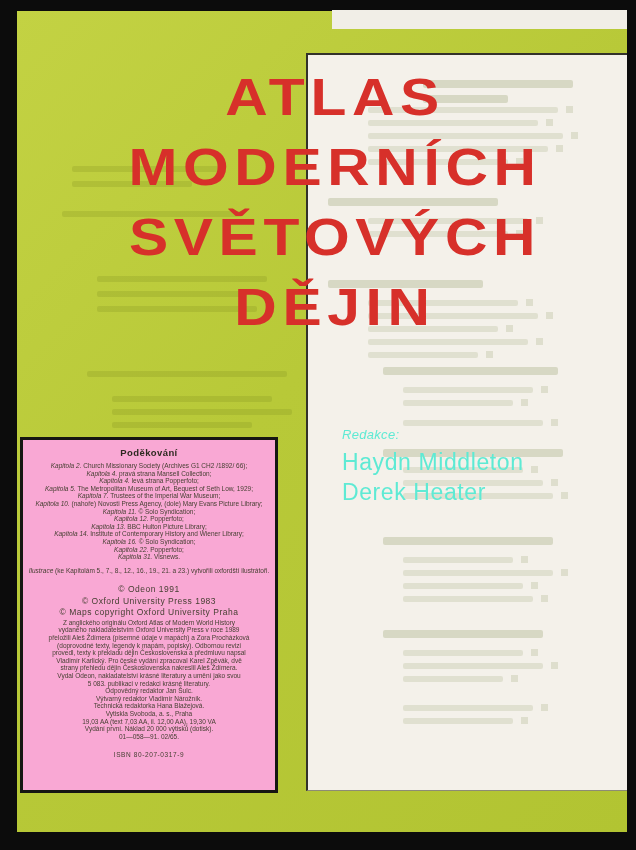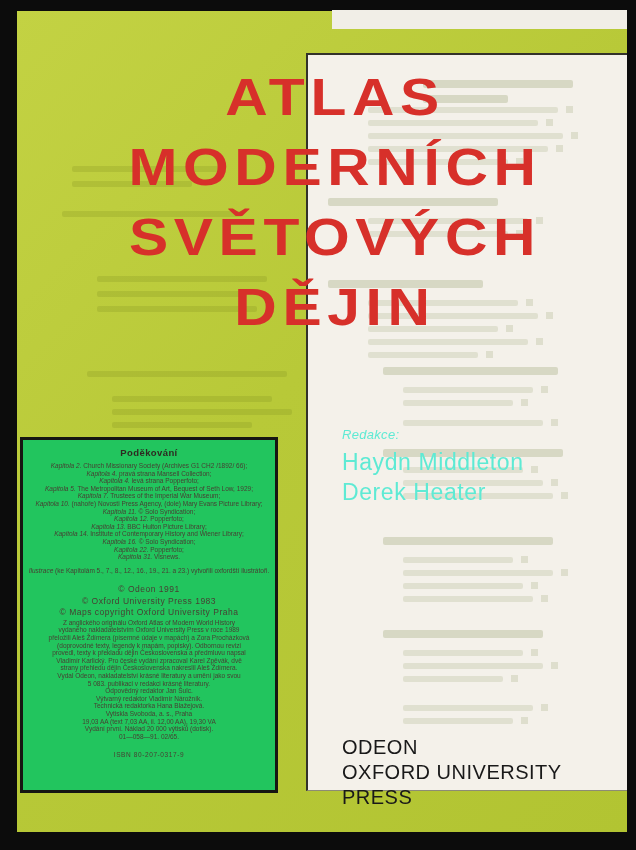--- a/index.html
+++ b/index.html
@@ -26,21 +26,21 @@
   .title-line{white-space:nowrap;}
   
   #editors{position:absolute;left:342px;top:427px;z-index:6;color:#5eead4;}
   #editors .lbl{font-style:italic;font-size:13px;line-height:16px;margin-bottom:4px;letter-spacing:.3px;}
   #editors .name{font-size:23px;line-height:30px;letter-spacing:.6px;}
   
   #publisher{position:absolute;left:342px;top:735px;z-index:6;color:#191919;}
   #publisher .pline{font-size:20px;line-height:25px;letter-spacing:.5px;}
   
   #ack{position:absolute;left:20px;top:437px;width:258px;height:356px;z-index:7;
-       background:#22c55e;border:3px solid #161612;box-sizing:border-box;
+       background:#f9a8d4;border:3px solid #161612;box-sizing:border-box;
        text-align:center;color:#474033;overflow:hidden;padding:7px 5px 0 5px;}
   #ack h1{margin:0 0 4px 0;font-size:9.5px;letter-spacing:.4px;color:#2e2a21;font-weight:bold;}
   .credit,.colo{font-size:6.5px;line-height:7.6px;}
   .credit em{font-style:italic;}
   #ack .illu{margin:6px 0 10px 0;font-size:6.5px;line-height:7.6px;}
   #ack .illu em{font-style:italic;}
   #credits{margin-bottom:5px;}
   #copyr{}
   #copyr .cline{font-size:8.5px;line-height:11.5px;letter-spacing:.5px;}
   #colophon{margin-bottom:0;}
@@ -206,19 +206,14 @@
         <div class="colo">Výtvarný redaktor Vladimír Nárožník.</div>
         <div class="colo">Technická redaktorka Hana Blažejová.</div>
         <div class="colo">Vytiskla Svoboda, a. s., Praha</div>
         <div class="colo">19,03 AA (text 7,03 AA, il. 12,00 AA), 19,30 VA</div>
         <div class="colo">Vydání první. Náklad 20 000 výtisků (dotisk).</div>
         <div class="colo">01—058—91. 02/65.</div>
       </div>
     <div id="isbn">ISBN 80-207-0317-9</div>
   </div>
 
-  <div id="publisher">
-
-  <div class="pline">ODEON</div>
-      <div class="pline">OXFORD UNIVERSITY PRESS</div>
-    </div>
 
 </div>
 
 </body></html>

